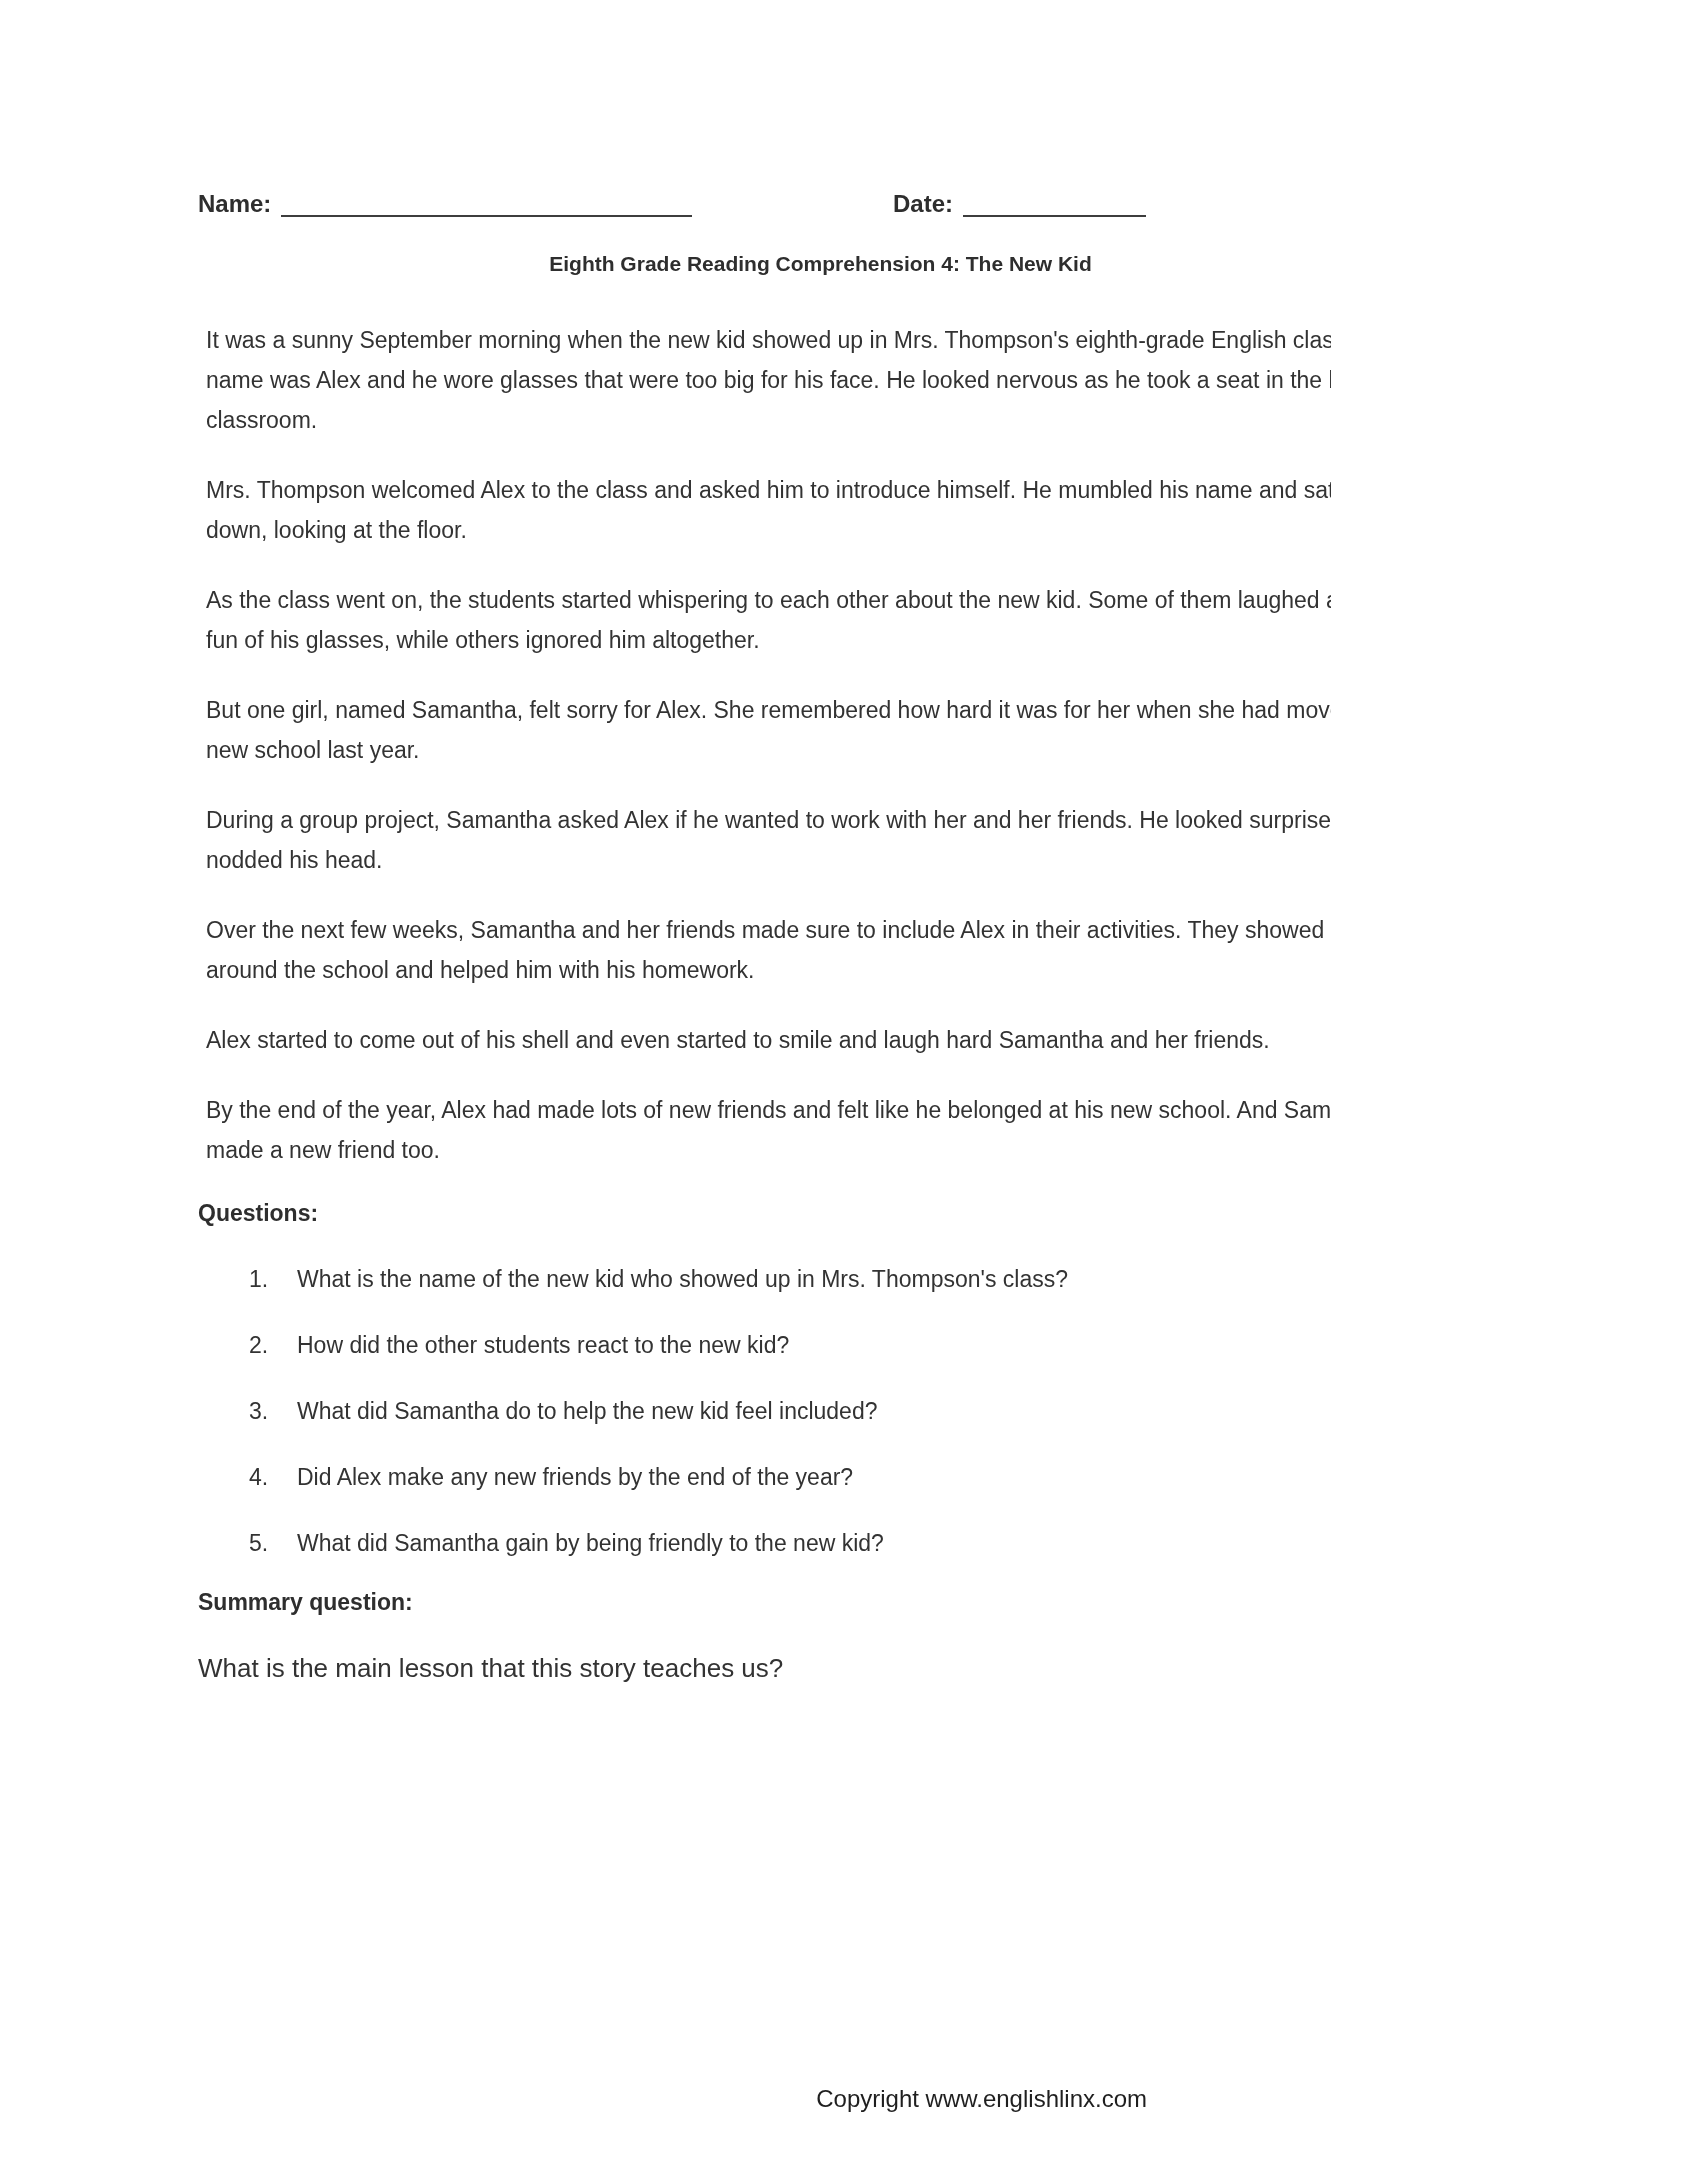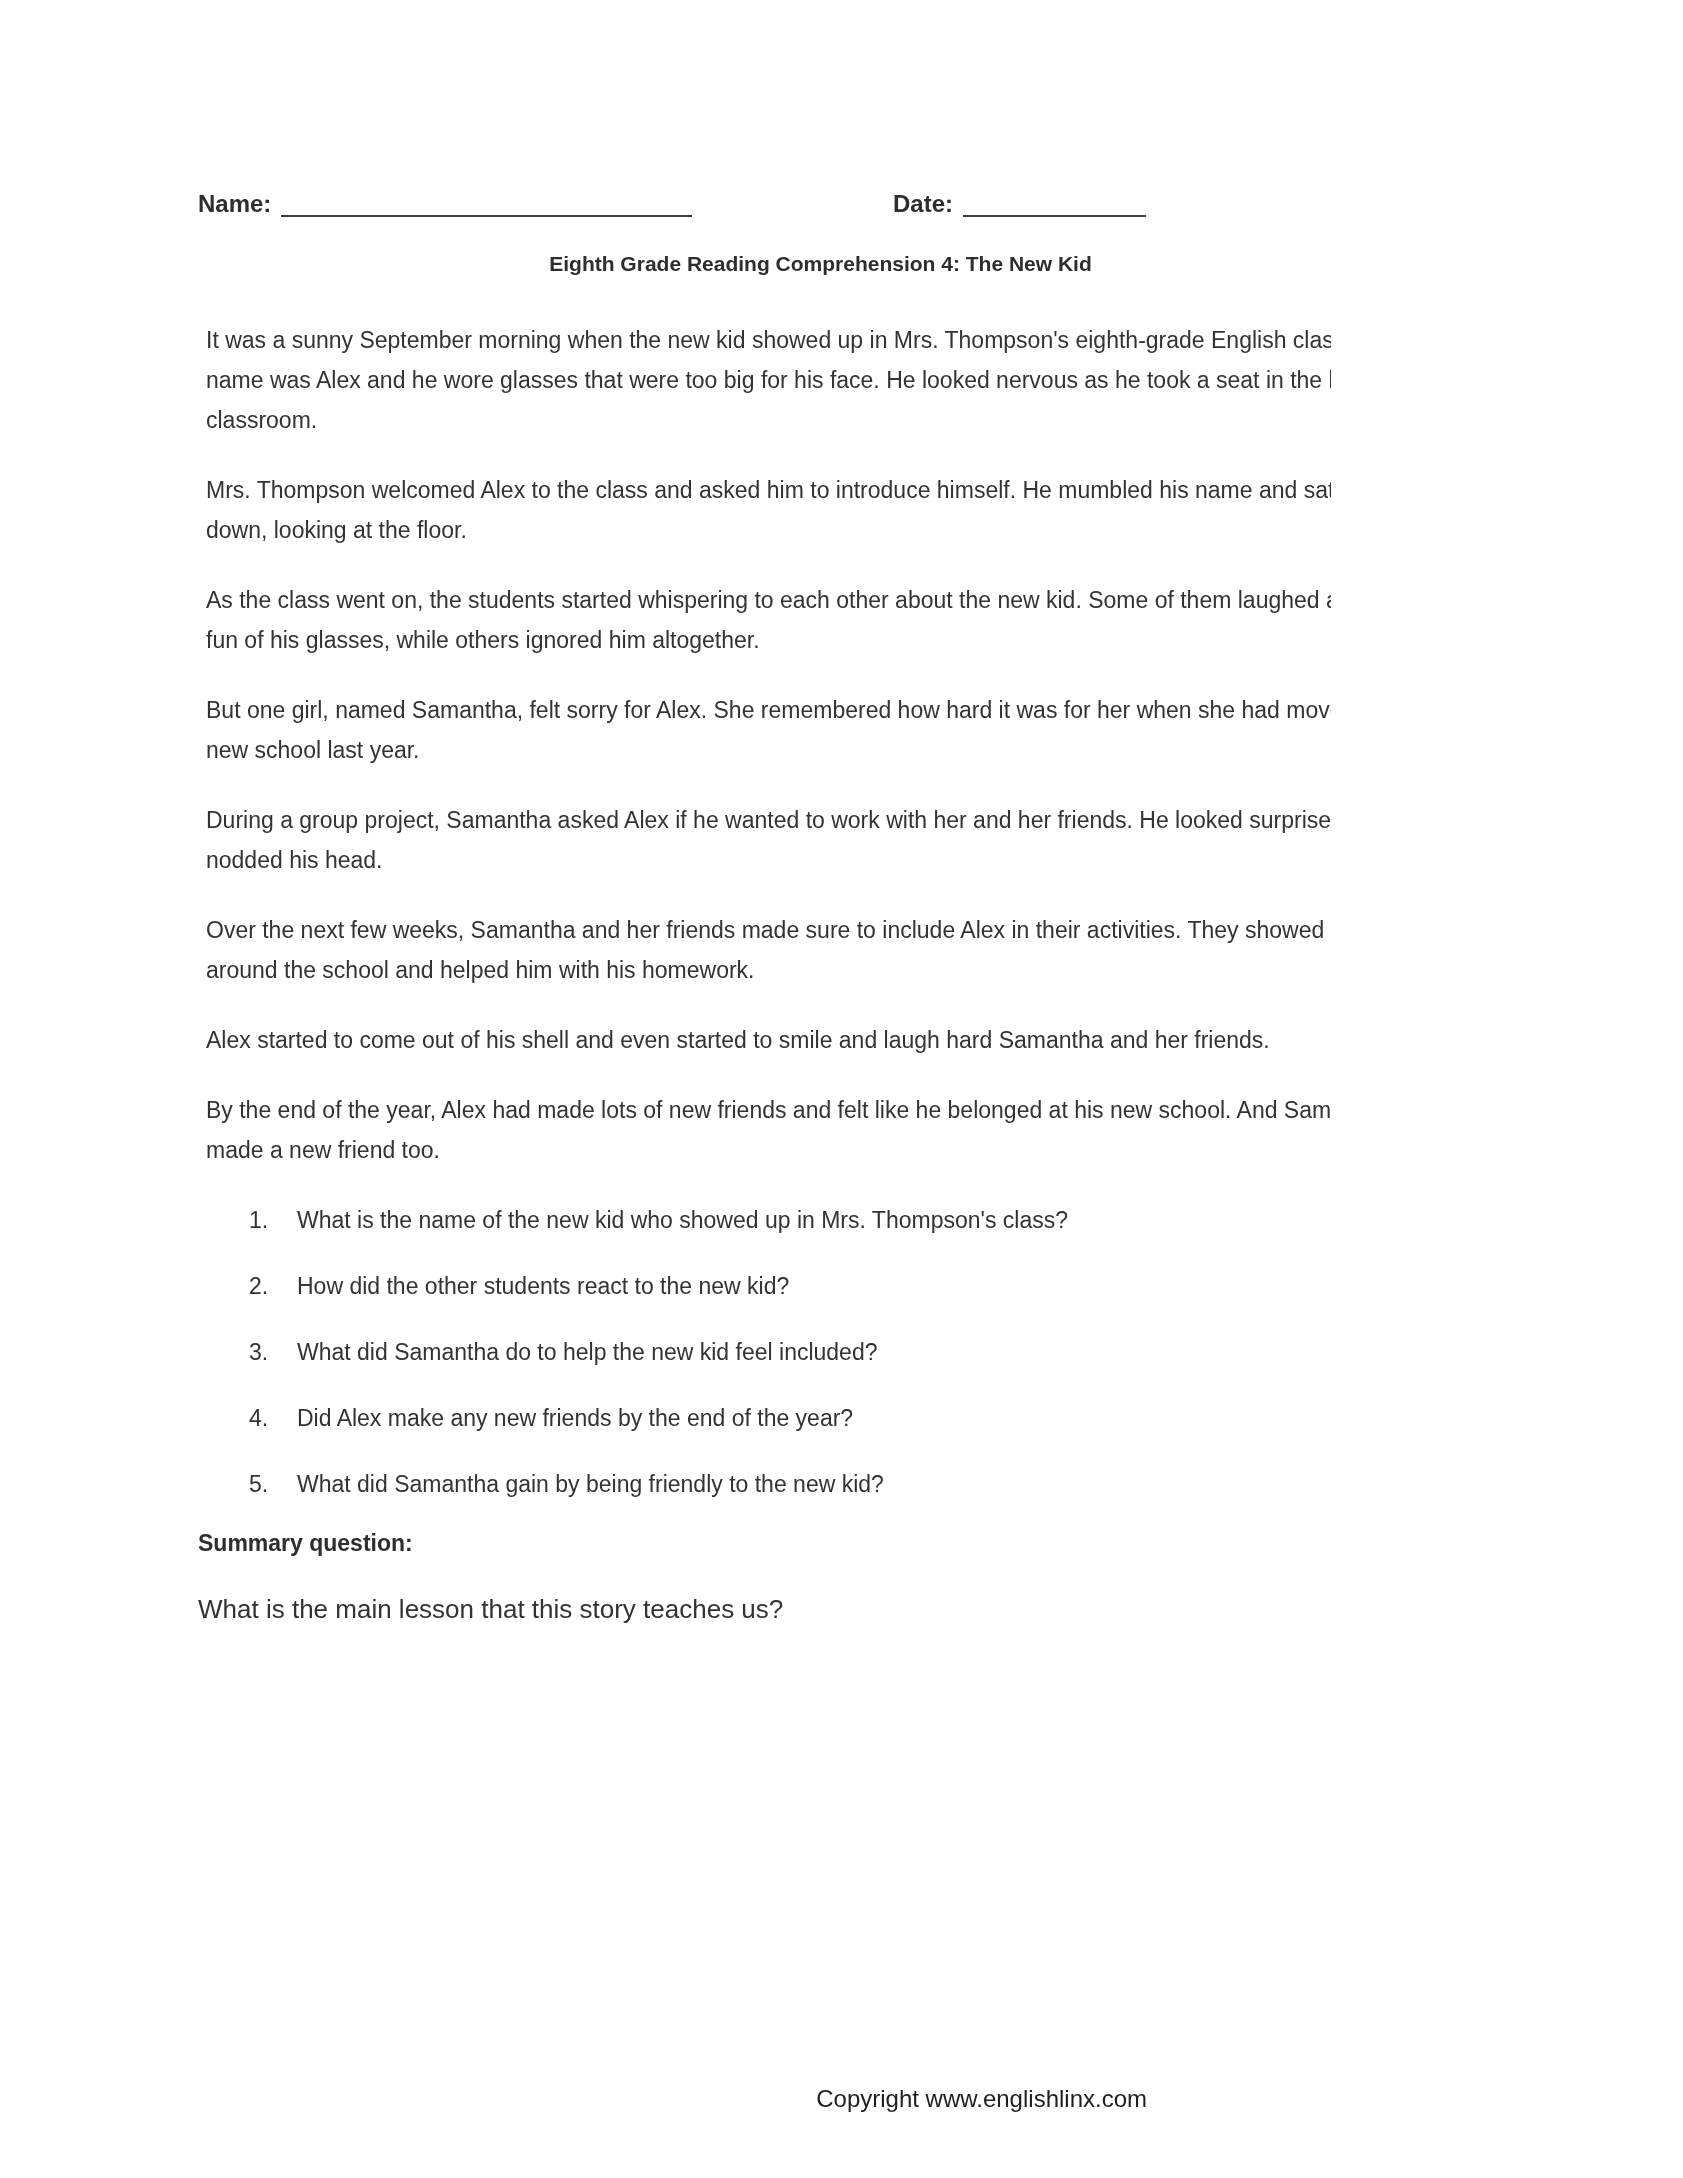--- a/index.html
+++ b/index.html
@@ -89,20 +89,21 @@
       <p>It was a sunny September morning when the new kid showed up in Mrs. Thompson's eighth-grade English class. His name was Alex and he wore glasses that were too big for his face. He looked nervous as he took a seat in the back of the classroom.</p>
       <p>Mrs. Thompson welcomed Alex to the class and asked him to introduce himself. He mumbled his name and sat back down, looking at the floor.</p>
       <p>As the class went on, the students started whispering to each other about the new kid. Some of them laughed and made fun of his glasses, while others ignored him altogether.</p>
       <p>But one girl, named Samantha, felt sorry for Alex. She remembered how hard it was for her when she had moved to a new school last year.</p>
       <p>During a group project, Samantha asked Alex if he wanted to work with her and her friends. He looked surprised but nodded his head.</p>
       <p>Over the next few weeks, Samantha and her friends made sure to include Alex in their activities. They showed him around the school and helped him with his homework.</p>
       <p>Alex started to come out of his shell and even started to smile and laugh hard Samantha and her friends.</p>
       <p>By the end of the year, Alex had made lots of new friends and felt like he belonged at his new school. And Samantha had made a new friend too.</p>
     </div>
 
+    <div class="section-heading">Questions:</div>
 
     <div class="questions">
       <div class="question">
         <span class="q-num">1.</span>
         <span class="q-text">What is the name of the new kid who showed up in Mrs. Thompson's class?</span>
       </div>
       <div class="question">
         <span class="q-num">2.</span>
         <span class="q-text">How did the other students react to the new kid?</span>
       </div>

